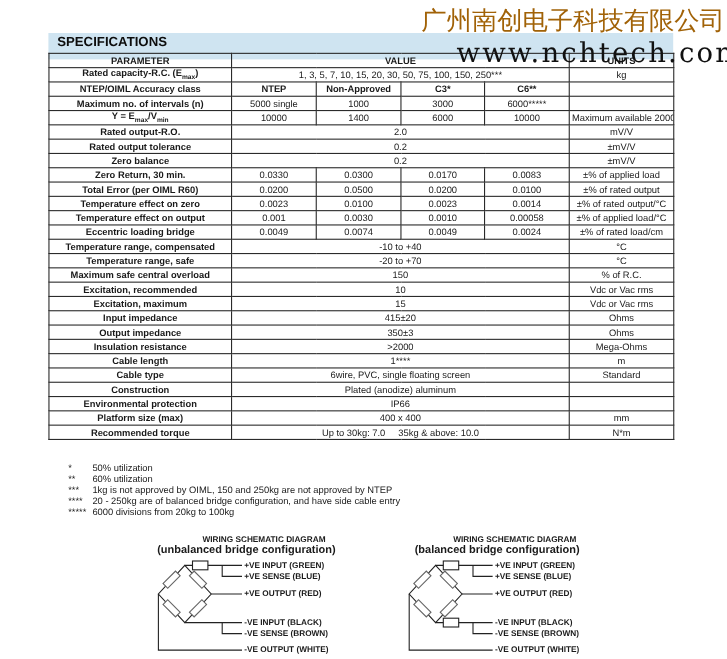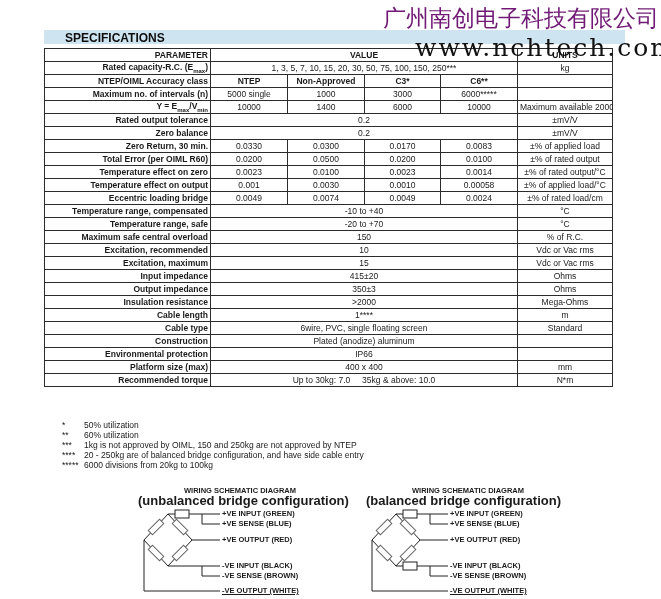--- a/index.html
+++ b/index.html
@@ -1,54 +1,54 @@
 <!DOCTYPE html>
 <html><head>
 <meta charset="utf-8">
 <style>
   html,body{margin:0;padding:0;background:#fff;}
   .page{position:relative;width:661px;height:599px;background:#ffffff;overflow:hidden;
         font-family:"Liberation Sans",sans-serif;color:#1a1a1a;}
 
   
   .wm-company{position:absolute;top:3px;left:383px;font-size:23px;white-space:nowrap;
-              font-family:"DejaVu Sans",sans-serif;color:#701a75;z-index:9;}
+              font-family:"DejaVu Sans",sans-serif;color:#a16207;z-index:9;}
   .wm-site{position:absolute;top:33px;left:415px;font-size:25px;letter-spacing:2px;white-space:nowrap;
            font-family:"DejaVu Serif",serif;color:#111;z-index:9;}
 
   
-  .spec-bar{position:absolute;left:44px;top:30px;width:568px;height:14px;background:#cfe4f1;padding-left:13px;}
+  .spec-bar{position:absolute;left:44px;top:30px;width:568px;height:24px;background:#cfe4f1;}
   .spec-bar span{display:block;font-size:12px;font-weight:bold;line-height:16px;padding-left:8px;color:#0d0d0d;}
 
   
   table.spec{position:absolute;left:44px;top:48px;width:568px;border-collapse:collapse;table-layout:fixed;}
   table.spec td{border:1px solid #2b2b2b;font-size:8.5px;height:12px;padding:0 2px;line-height:1.05;
                 overflow:hidden;white-space:nowrap;}
-  td.pcell{font-weight:bold;text-align:right;padding-left:4px;}
+  td.pcell{font-weight:bold;text-align:center;padding-left:4px;}
   td.vcell{text-align:center;}
   td.ucell{text-align:center;}
   tr.hdr td{font-weight:bold;}
   tr.subhdr td.vcell{font-weight:bold;}
   sub{font-size:6px;}
 
   
   .footnotes{position:absolute;left:0;top:420px;width:560px;}
   .fn{position:relative;height:10px;font-size:8.5px;}
   .fn .m{position:absolute;left:62px;top:0;}
   .fn .t{position:absolute;left:84px;top:0;white-space:nowrap;}
 
   
   .diagram{position:absolute;top:486px;width:225px;height:113px;}
   .diagram.d0{left:138px;}
   .diagram.d1{left:366px;}
   .dtitle{position:absolute;top:0;left:16px;width:172px;text-align:center;font-size:7.5px;font-weight:bold;line-height:10px;white-space:nowrap;}
-  .dsub{position:absolute;top:10px;left:0;width:172px;text-align:center;font-size:13px;font-weight:bold;line-height:10px;white-space:nowrap;}
+  .dsub{position:absolute;top:10px;left:0;width:172px;text-align:center;font-size:10px;font-weight:bold;line-height:10px;white-space:nowrap;}
   .bridge{position:absolute;left:0;top:20px;}
   .wl{position:absolute;left:84px;font-size:7.5px;font-weight:bold;line-height:8px;white-space:nowrap;}
-  .wl0{top:24px;} .wl1{top:34px;} .wl2{top:50px;} .wl3{top:76px;} .wl4{top:86px;text-align:right;} .wl5{top:101px;text-decoration:underline;}
+  .wl0{top:24px;} .wl1{top:34px;} .wl2{top:50px;} .wl3{top:76px;} .wl4{top:86px;text-align:right;} .wl5{top:101px;}
 </style>
 </head>
 <body>
 
 <div class="page">
 
   <div class="wm-company">广州南创电子科技有限公司</div>
   <div class="wm-site">www.nchtech.com</div>
 
   <div class="spec-bar">
@@ -97,20 +97,25 @@
 
       <tr>
         <td class="pcell"><span>Y = E</span><sub>max</sub><span>/V</span><sub>min</sub></td>
         <td class="vcell">10000</td>
         <td class="vcell">1400</td>
         <td class="vcell">6000</td>
         <td class="vcell">10000</td>
         <td class="ucell">Maximum available 20000</td>
       </tr>
 
+      <tr>
+        <td class="pcell">Rated output-R.O.</td>
+        <td class="vcell" colspan="4">2.0</td>
+        <td class="ucell">mV/V</td>
+      </tr>
       <tr>
         <td class="pcell">Rated output tolerance</td>
         <td class="vcell" colspan="4">0.2</td>
         <td class="ucell">±mV/V</td>
       </tr>
       <tr>
         <td class="pcell">Zero balance</td>
         <td class="vcell" colspan="4">0.2</td>
         <td class="ucell">±mV/V</td>
       </tr>

